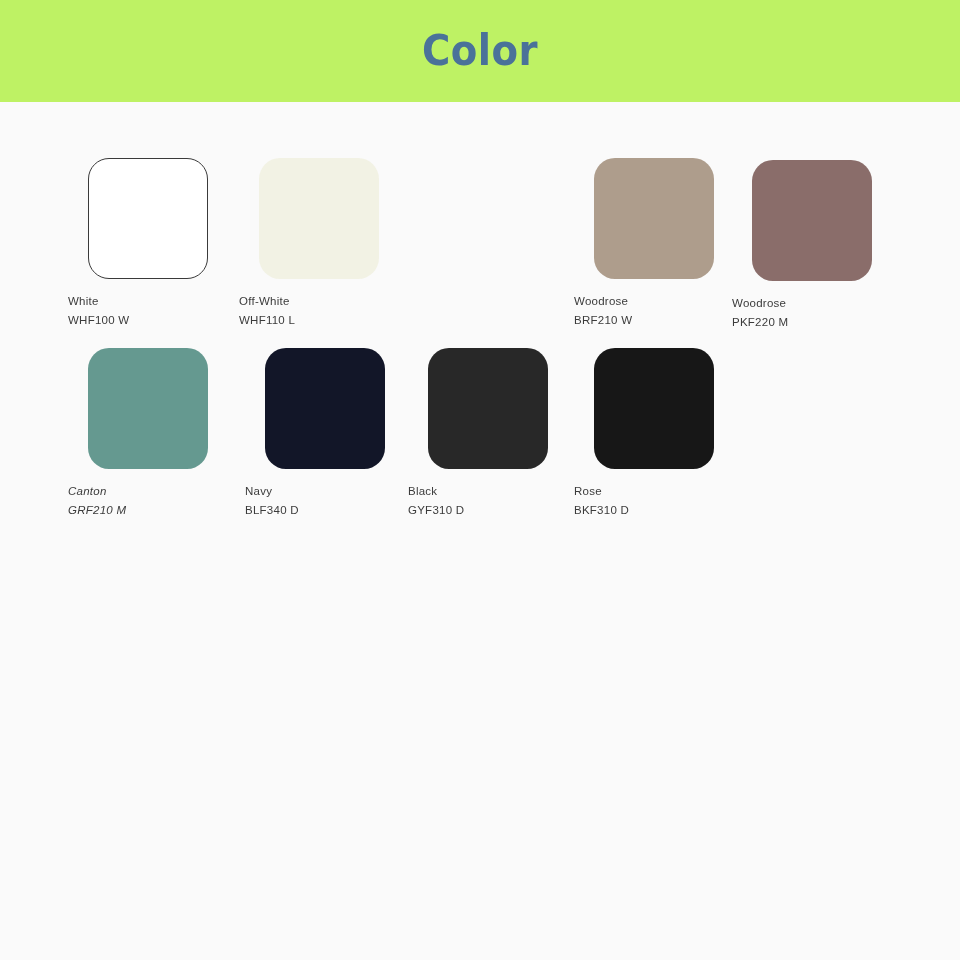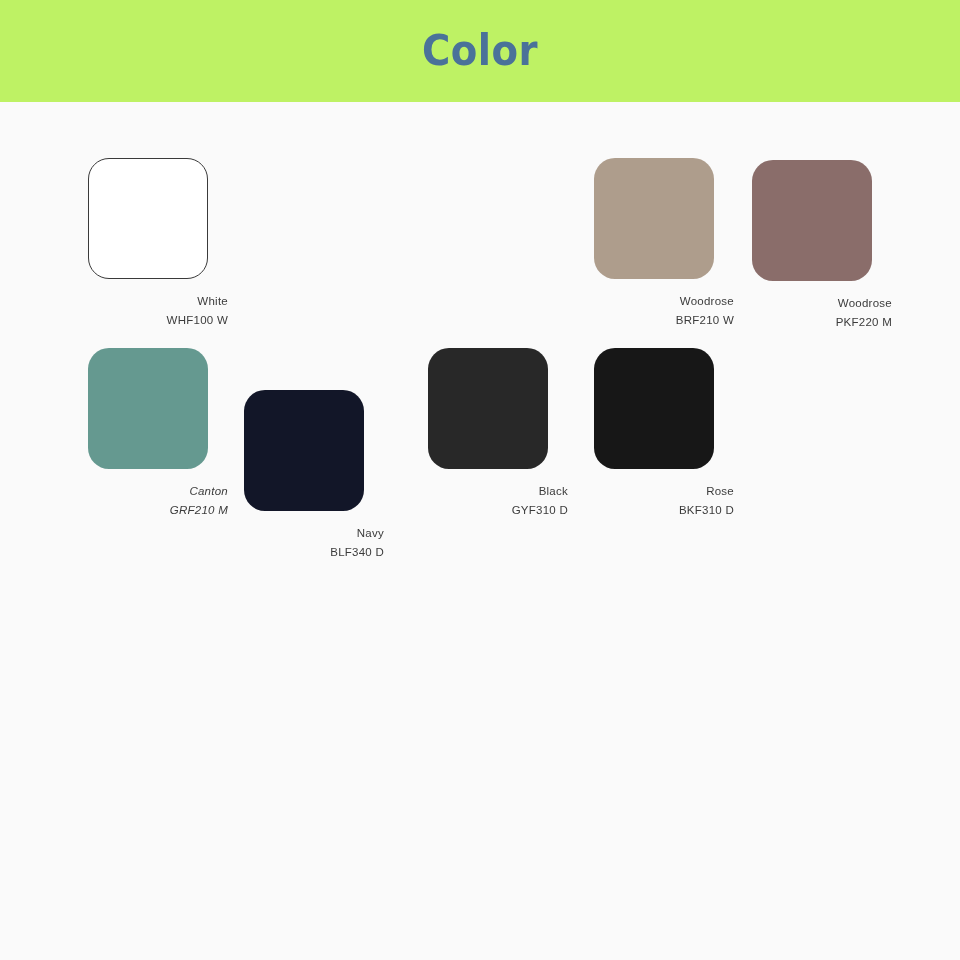--- a/index.html
+++ b/index.html
@@ -46,21 +46,21 @@
     width: 960px;
   }
   .swatch-row {
     position: relative;
     width: 960px;
     height: 190px;
   }
   .swatch-cell {
     position: absolute;
     width: 160px;
-    text-align: right;
+    text-align: left;
   }
   .chip {
     width: 120px;
     height: 121px;
     margin: 0 auto;
     border-radius: 21px;
     box-sizing: border-box;
   }
   .chip.outlined {
     border: 1.4px solid #3a3a3a;
@@ -90,20 +90,27 @@
 
   <div class="palette">
     <div class="swatch-row">
         <div class="swatch-cell" style="left: 68px; top: 56px;">
           <div class="chip outlined" style="background: rgb(255, 255, 255);"></div>
           <div class="swatch-labels">
             <span class="swatch-name">White</span>
             <span class="swatch-code">WHF100 W</span>
           </div>
         </div>
+        <div class="swatch-cell" style="left: 239px; top: 56px;">
+          <div class="chip" style="background: rgb(242, 242, 228);"></div>
+          <div class="swatch-labels">
+            <span class="swatch-name">Off-White</span>
+            <span class="swatch-code">WHF110 L</span>
+          </div>
+        </div>
         <div class="swatch-cell" style="left: 574px; top: 56px;">
           <div class="chip" style="background: rgb(174, 157, 140);"></div>
           <div class="swatch-labels">
             <span class="swatch-name">Woodrose</span>
             <span class="swatch-code">BRF210 W</span>
           </div>
         </div>
         <div class="swatch-cell" style="left: 732px; top: 58px;">
           <div class="chip" style="background: rgb(138, 109, 106);"></div>
           <div class="swatch-labels">
@@ -113,21 +120,21 @@
         </div>
       </div>
     <div class="swatch-row">
         <div class="swatch-cell" style="left: 68px; top: 56px; font-style: italic;">
           <div class="chip" style="background: rgb(101, 153, 144);"></div>
           <div class="swatch-labels">
             <span class="swatch-name">Canton</span>
             <span class="swatch-code">GRF210 M</span>
           </div>
         </div>
-        <div class="swatch-cell" style="left: 224px; top: 56px; margin-top: 42px;">
+        <div class="swatch-cell" style="left: 245px; top: 56px;">
           <div class="chip" style="background: rgb(18, 22, 40);"></div>
           <div class="swatch-labels">
             <span class="swatch-name">Navy</span>
             <span class="swatch-code">BLF340 D</span>
           </div>
         </div>
         <div class="swatch-cell" style="left: 408px; top: 56px;">
           <div class="chip" style="background: rgb(40, 40, 40);"></div>
           <div class="swatch-labels">
             <span class="swatch-name">Black</span>

